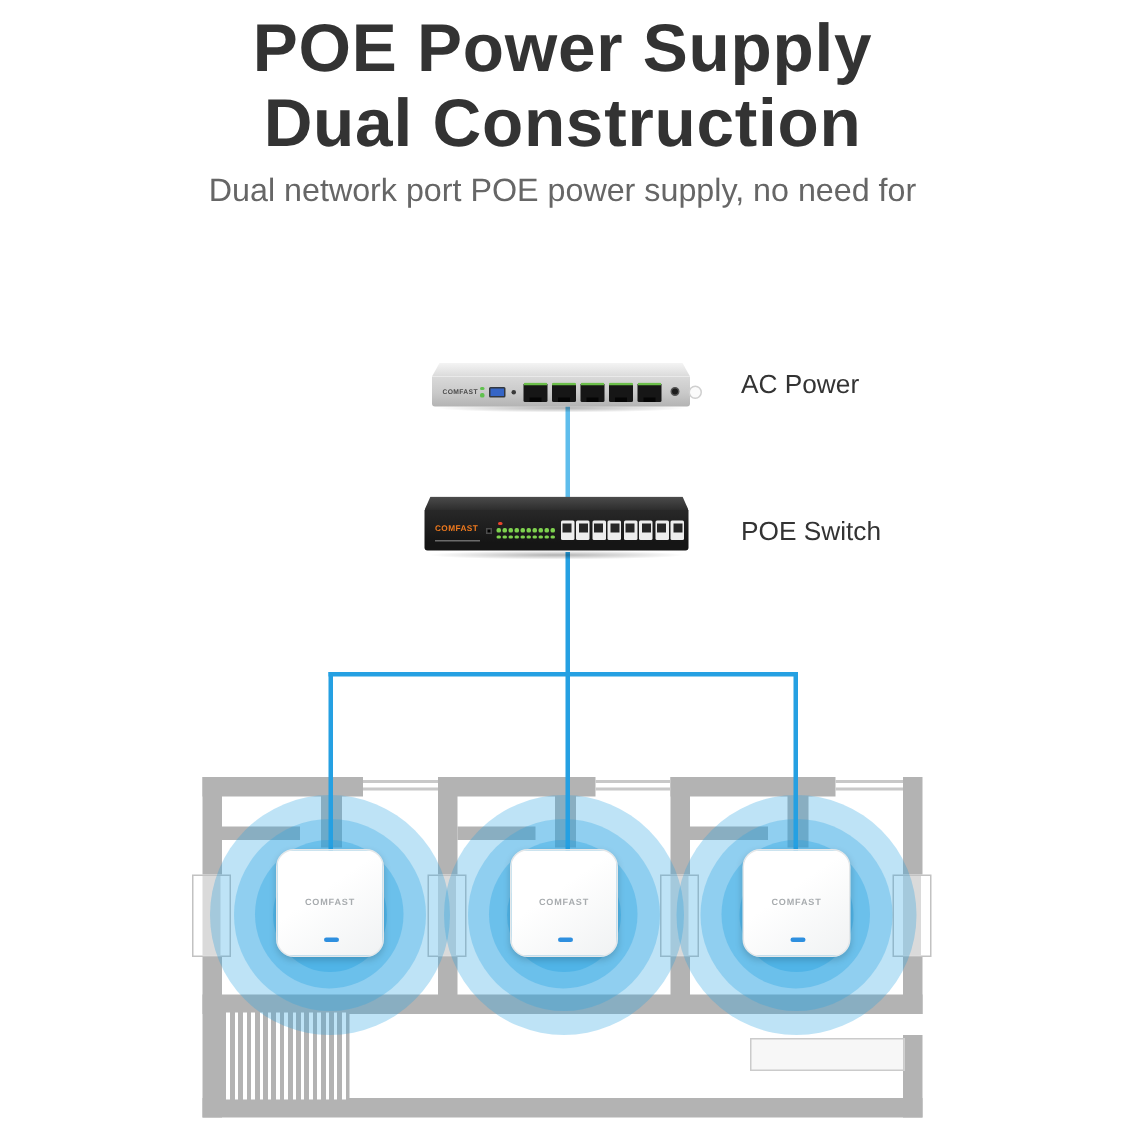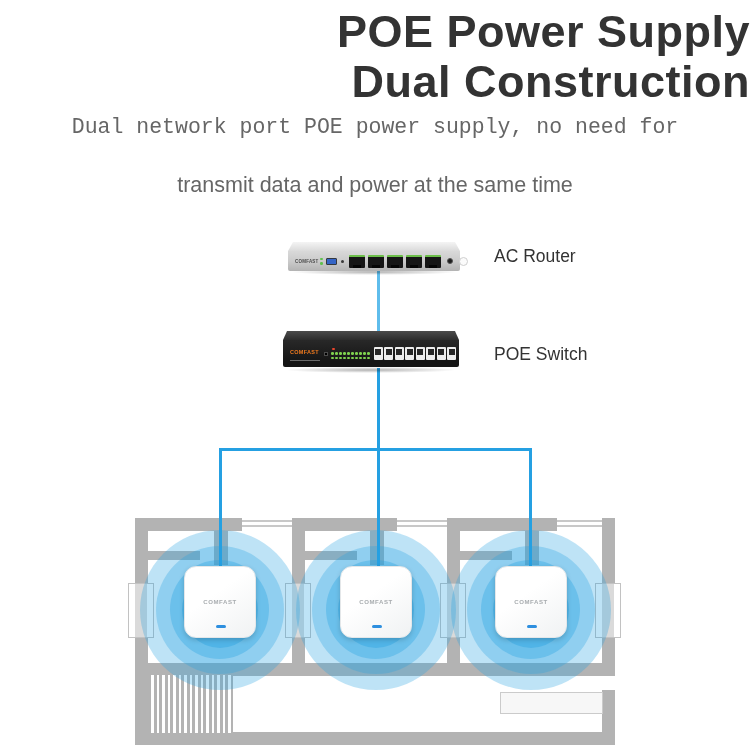--- a/index.html
+++ b/index.html
@@ -5,25 +5,25 @@
   * { margin:0; padding:0; box-sizing:border-box; }
   html,body { background:#ffffff; }
   #canvas {
     position:relative; width:750px; height:750px; margin:0 auto;
     background:#ffffff; overflow:hidden;
     font-family:"Liberation Sans","DejaVu Sans",sans-serif;
   }
   .abs { position:absolute; }
 
   
-  .title { left:0; right:0; text-align:right; color:#333333; font-weight:bold; font-size:45px; letter-spacing:0.5px; z-index:5; }
+  .title { left:0; right:0; text-align:center; color:#333333; font-weight:bold; font-size:45px; letter-spacing:0.5px; z-index:5; }
   .title-1 { top:6px; }
   .title-2 { top:56px; }
   .subtitle { left:0; right:0; text-align:center; color:#666666; font-size:21.5px; line-height:29px; z-index:5; }
-  .subtitle-1 { top:113px;font-family:Liberation Mono, monospace; }
+  .subtitle-1 { top:113px; }
   .subtitle-2 { top:142px; }
   .subtitle-3 { top:171px; }
 
   
   .dev-label { color:#333333; font-size:17.5px; font-weight:500; z-index:5; }
 
   
   .router { left:288px; top:242px; width:172px; height:32px; z-index:5; }
   .router-shadow { left:2px; right:2px; top:27px; height:6px;
     background:radial-gradient(ellipse at center, rgba(0,0,0,0.30) 0%, rgba(0,0,0,0.0) 70%); }
@@ -95,21 +95,20 @@
     border-radius:2px; background:#2e8fdf; }
 </style>
 </head>
 <body>
 
 <div id="canvas">
 
   <div class="abs title title-1">POE Power Supply</div>
   <div class="abs title title-2">Dual Construction</div>
   <div class="abs subtitle subtitle-1">Dual network port POE power supply, no need for</div>
-  <div class="abs subtitle subtitle-3">transmit data and power at the same time</div>
 
   <div class="abs router">
     <div class="abs router-shadow"></div>
     <div class="abs router-top"></div>
     <div class="abs router-body">
       <div class="rlogo">COMFAST</div>
       <div class="rled-col">
         <div class="rled"></div>
         <div class="rled"></div>
       </div>
@@ -120,21 +119,21 @@
       <div class="rport"></div>
           <div class="rport"></div>
           <div class="rport"></div>
           <div class="rport"></div>
           <div class="rport"></div>
         </div>
       <div class="rjack"></div>
       <div class="rbtn"></div>
     </div>
   </div>
-  <div class="abs dev-label" style="left:494px; top:246px;">AC Router</div>
+  <div class="abs dev-label" style="left:494px; top:246px;">AC Power</div>
 
   <div class="abs cable cable-light" style="left:377px; top:271px; width:3px; height:61px;"></div>
 
   <div class="abs switch">
     <div class="abs switch-shadow"></div>
     <div class="abs switch-top"></div>
     <div class="abs switch-body">
       <div class="slogo-wrap">
         <div class="slogo">COMFAST</div>
         <div class="slogo-sub"></div>

